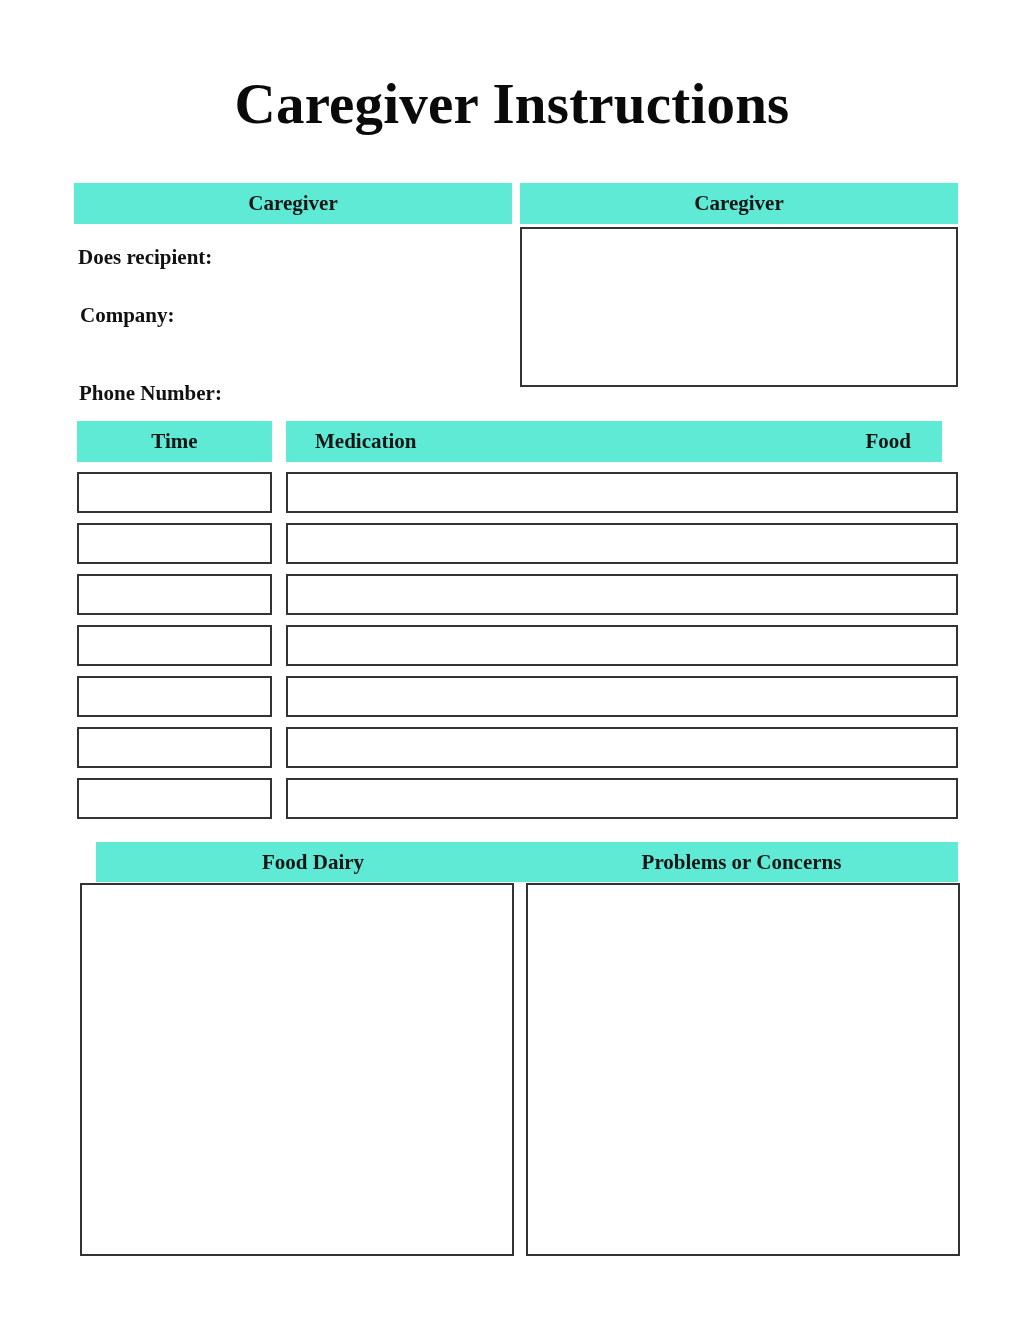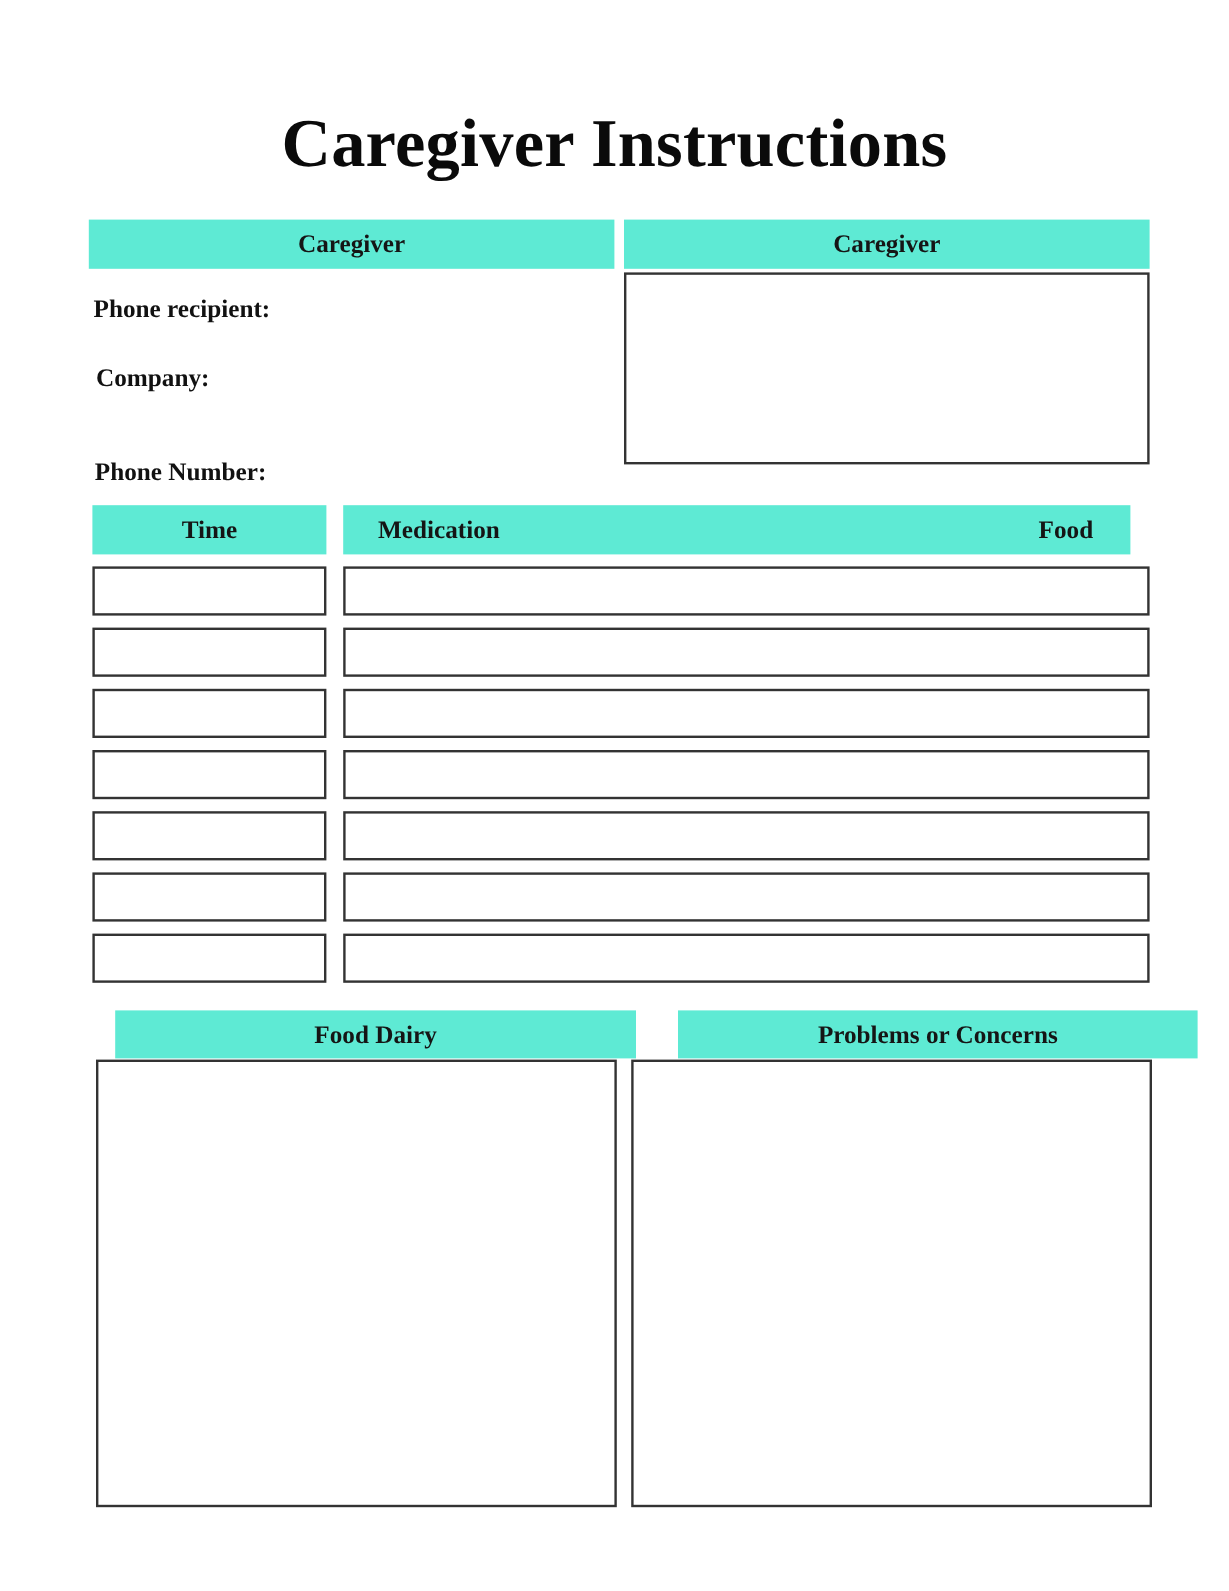--- a/index.html
+++ b/index.html
@@ -7,40 +7,39 @@
       width: 1024px; height: 1326px; background: #ffffff;
       position: relative; overflow: hidden;
       font-family: "Liberation Serif", "DejaVu Serif", serif;
       color: #111111;
     }
     .abs { position: absolute; box-sizing: border-box; }
     .title {
       left: 0; width: 1024px; top: 66px; text-align: center;
       font-size: 57px; font-weight: bold; letter-spacing: 0.2px; line-height: 76px;
       color: #0a0a0a;
-      margin-top: 16px;
     }
     .bar {
       background: #5eead4; font-weight: bold; font-size: 21px;
       display: flex; align-items: center; justify-content: center;
       color: #151515;
     }
     .box { border: 2px solid #333333; background: #ffffff; }
     .label { font-weight: bold; font-size: 21px; color: #111; line-height: 26px; }
     .medbar { justify-content: space-between; padding: 0 31px 0 29px; }
   </style>
 </head>
 <body>
 
 <div class="abs title">Caregiver Instructions</div>
 
 <div class="abs bar" style="left:74px; top:183px; width:438px; height:41px;">Caregiver</div>
 <div class="abs bar" style="left:520px; top:183px; width:438px; height:41px;">Caregiver</div>
 
-<div class="abs label" style="left:78px; top:244px;">Phone recipient:</div>
+<div class="abs label" style="left:78px; top:244px;">Does recipient:</div>
 <div class="abs label" style="left:80px; top:302px;">Company:</div>
 <div class="abs label" style="left:79px; top:380px;">Phone Number:</div>
 
 <div class="abs box" style="left:520px; top:227px; width:438px; height:160px;"></div>
 
 <div class="abs bar" style="left:77px; top:421px; width:195px; height:41px;">Time</div>
 <div class="abs bar medbar" style="left:286px; top:421px; width:656px; height:41px;">
   <span>Medication</span>
   <span>Food</span>
 </div>
@@ -60,16 +59,16 @@
 <div class="abs box" style="left:77px; top:676px; width:195px; height:41px;"></div>
 <div class="abs box" style="left:286px; top:676px; width:672px; height:41px;"></div>
 
 <div class="abs box" style="left:77px; top:727px; width:195px; height:41px;"></div>
 <div class="abs box" style="left:286px; top:727px; width:672px; height:41px;"></div>
 
 <div class="abs box" style="left:77px; top:778px; width:195px; height:41px;"></div>
 <div class="abs box" style="left:286px; top:778px; width:672px; height:41px;"></div>
 
 <div class="abs bar" style="left:78px; top:842px; width:434px; height:40px;margin-left:18px;">Food Dairy</div>
-<div class="abs bar" style="left:525px; top:842px; width:433px; height:40px;margin-left:40px;">Problems or Concerns</div>
+<div class="abs bar" style="left:525px; top:842px; width:433px; height:40px;">Problems or Concerns</div>
 
 <div class="abs box" style="left:80px; top:883px; width:434px; height:373px;"></div>
 <div class="abs box" style="left:526px; top:883px; width:434px; height:373px;"></div>
 
 </body></html>

